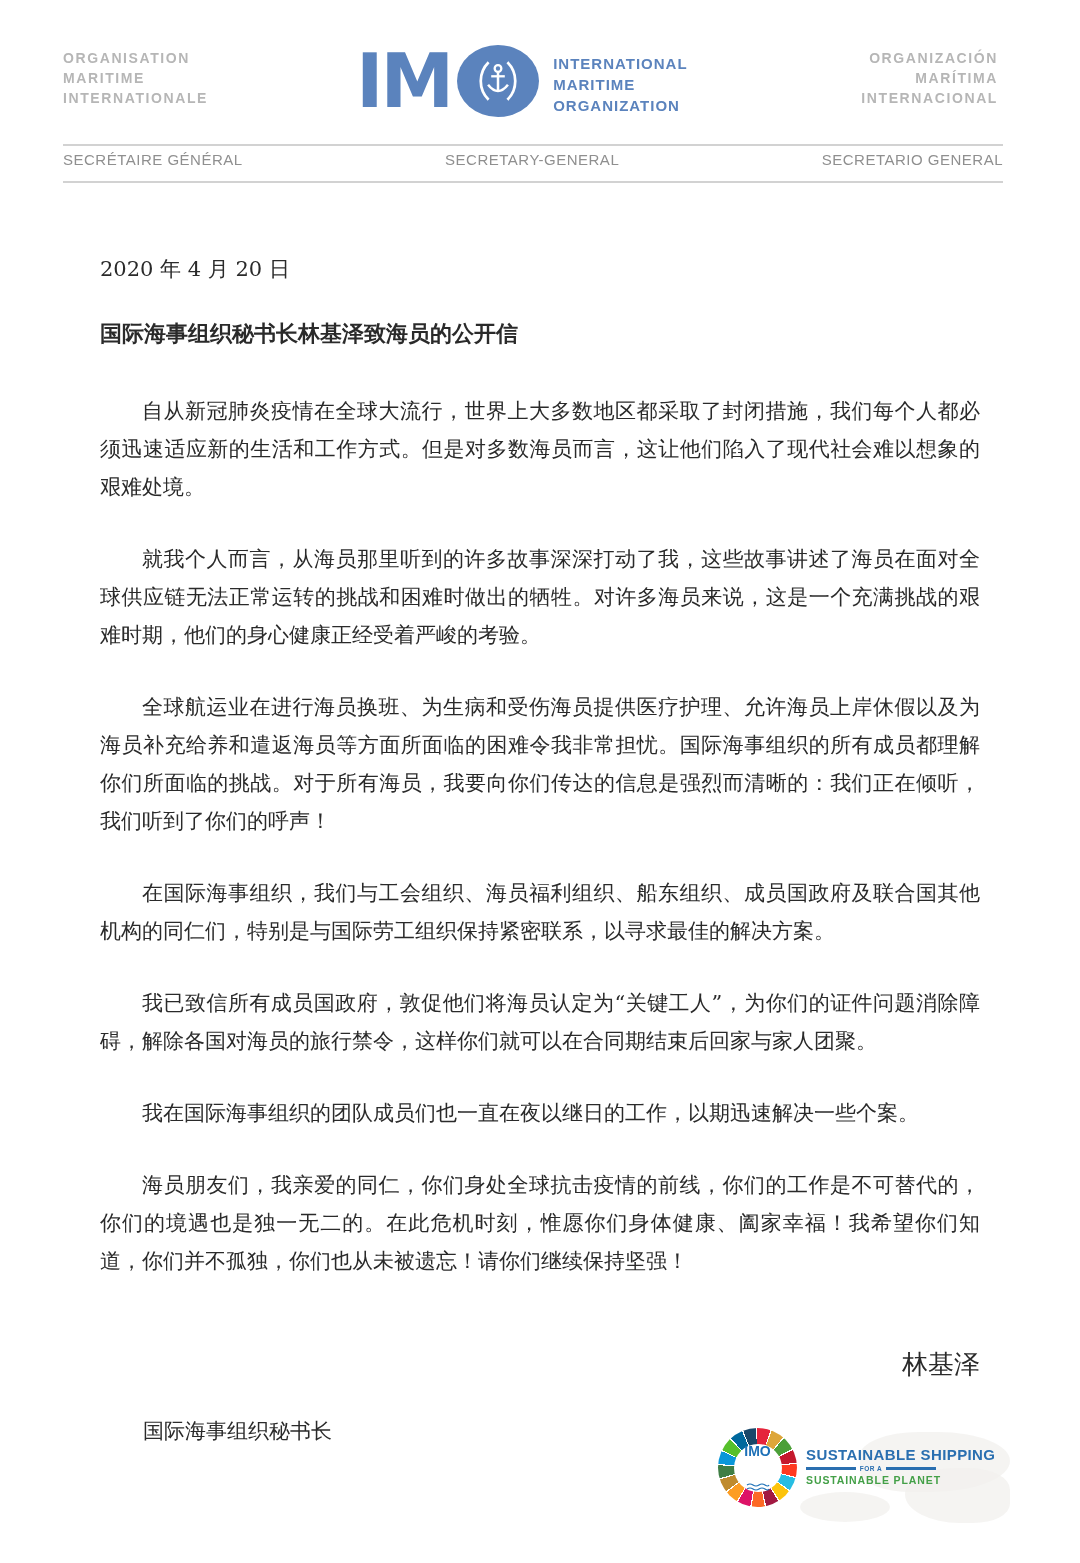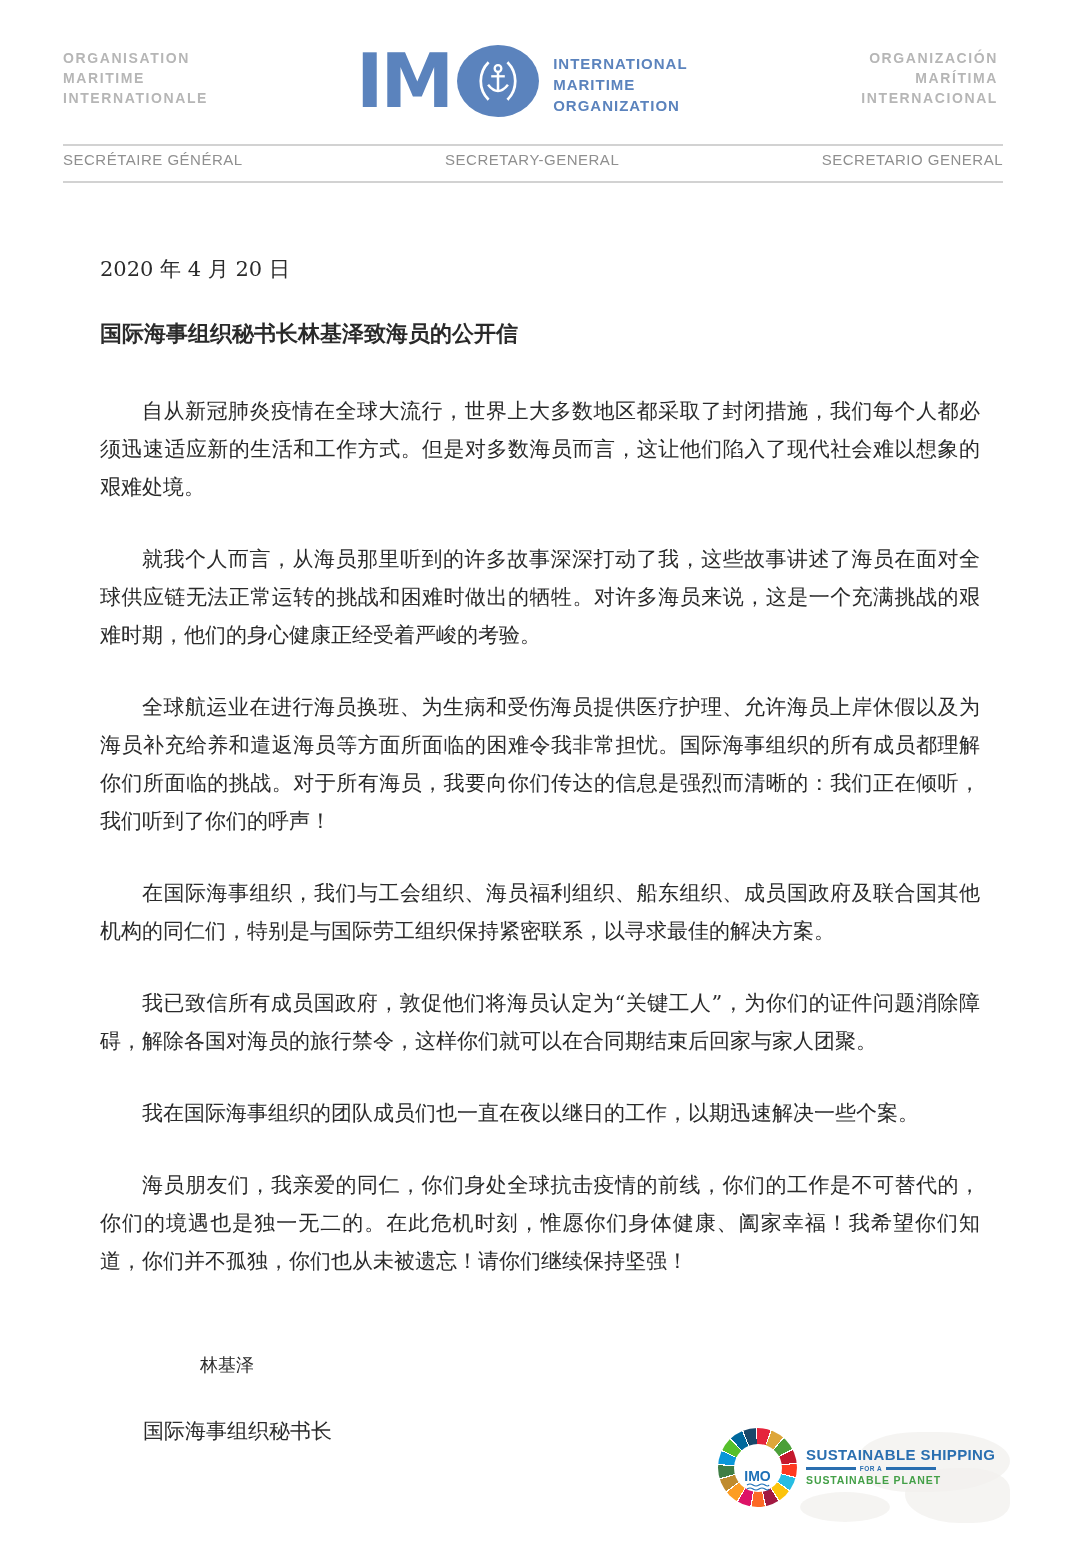--- a/index.html
+++ b/index.html
@@ -32,21 +32,21 @@
     justify-content:space-between;align-items:center;
     font-family:"Liberation Sans", sans-serif;font-size:15px;color:#8f8f8f;
     letter-spacing:0.5px;}
 
   
   .letter{position:absolute;left:100px;right:100px;top:255px;color:#2a2a2a;}
   .date{font-size:21px;line-height:29px;margin:0 0 34px 0;}
   .title{font-size:22px;line-height:30px;font-weight:bold;margin:0 0 44px 0;}
   .letter p{font-size:21px;line-height:38px;margin:0 0 34px 0;
     text-align:justify;text-indent:2em;}
-  .sig-name{font-size:18px;line-height:29px;margin:70px 0 0 100px;}
+  .sig-name{font-size:26px;line-height:29px;margin:70px 0 0 100px;text-align:right;}
   .sig-title{font-size:21px;line-height:29px;margin:38px 0 0 43px;}
 
   
   .map-blob{position:absolute;background:#f1f0ee;opacity:.75;}
   .map-blob.b1{left:860px;top:1432px;width:150px;height:60px;border-radius:45% 55% 60% 40%;}
   .map-blob.b2{left:905px;top:1468px;width:105px;height:55px;border-radius:55% 45% 40% 60%;}
   .map-blob.b3{left:800px;top:1492px;width:90px;height:30px;border-radius:50%;}
 
   .sdg-wheel{position:absolute;left:718px;top:1428px;width:79px;height:79px;border-radius:50%;
     background:conic-gradient(
@@ -61,21 +61,21 @@
       #fd6925 169.4deg 188.6deg,#fff 188.6deg 190.6deg,
       #dd1367 190.6deg 209.8deg,#fff 209.8deg 211.8deg,
       #fd9d24 211.8deg 230.9deg,#fff 230.9deg 232.9deg,
       #bf8b2e 232.9deg 252.1deg,#fff 252.1deg 254.1deg,
       #3f7e44 254.1deg 273.3deg,#fff 273.3deg 275.3deg,
       #0a97d9 275.3deg 294.5deg,#fff 294.5deg 296.5deg,
       #56c02b 296.5deg 315.6deg,#fff 315.6deg 317.6deg,
       #00689d 317.6deg 336.8deg,#fff 336.8deg 338.8deg,
       #19486a 338.8deg 358deg,#fff 358deg 360deg);}
   .sdg-center{position:absolute;left:15.5px;top:15.5px;width:48px;height:48px;border-radius:50%;
-    background:#ffffff;display:flex;flex-direction:column;align-items:center;justify-content:flex-end;}
+    background:#ffffff;display:flex;flex-direction:column;align-items:center;justify-content:space-between;}
   .sdg-imo{font-family:"Liberation Sans", sans-serif;font-weight:900;font-size:14px;
     color:#1d70b7;letter-spacing:0;line-height:14px;}
   .badge-text{position:absolute;left:806px;top:1446px;width:130px;
     font-family:"Liberation Sans", sans-serif;font-weight:bold;}
   .tag1{font-size:15px;letter-spacing:0.4px;color:#2a6fb0;white-space:nowrap;}
   .tag-mid{display:flex;align-items:center;justify-content:center;margin:2px 0;}
   .tag-mid .bar{flex:1;height:3px;background:#2a6fb0;}
   .tag-mid .fora{font-size:6.5px;color:#2a6fb0;margin:0 4px;letter-spacing:0.5px;}
   .tag2{font-size:10.5px;letter-spacing:0.9px;color:#44a048;white-space:nowrap;}
 </style>

